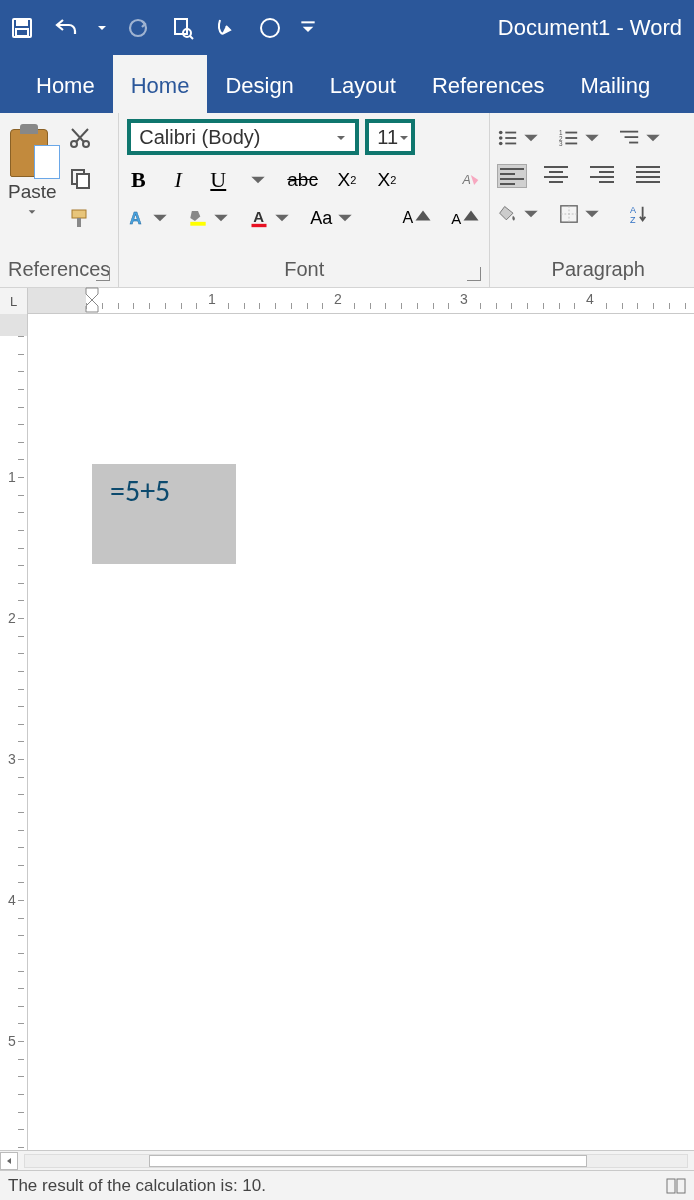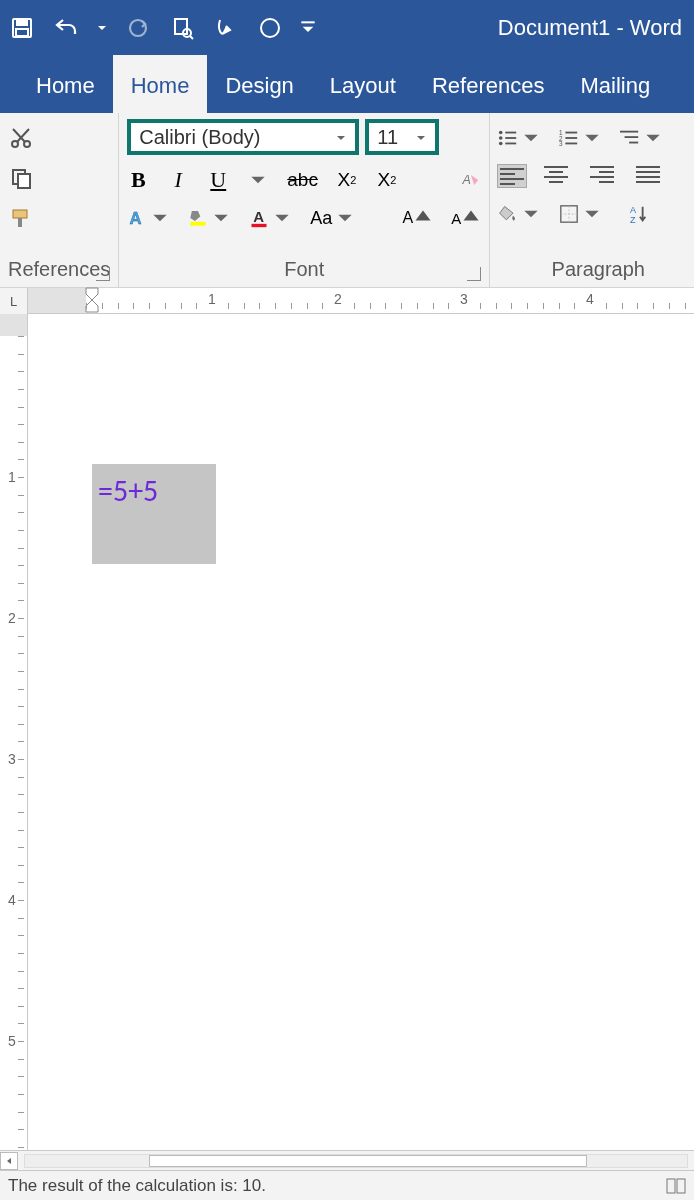--- a/index.html
+++ b/index.html
@@ -80,21 +80,21 @@
 .paste-board { width: 38px; height: 48px; background: #c28a3d; border-radius: 4px 4px 2px 2px; position: absolute; top: 6px; left: 0; border: 1px solid #8a6126; }
 .paste-clip { width: 18px; height: 10px; background: #888; border-radius: 3px 3px 0 0; position: absolute; top: 1px; left: 10px; }
 .paste-sheet { width: 26px; height: 34px; background: #fff; border: 1px solid #6aa7e8; position: absolute; right: -6px; bottom: -2px; }
 .paste-label { font-size: 19px; color: #444; }
 .mini-col { display: flex; flex-direction: column; gap: 14px; padding-top: 6px; }
 .mini-btn { width: 26px; height: 26px; display: flex; align-items: center; justify-content: center; cursor: pointer; }
 .font-body { display: flex; flex-direction: column; gap: 12px; width: 354px; }
 .font-row1 { display: flex; gap: 6px; }
 .font-select { display: flex; align-items: center; background: #fff; border: 4px solid #0f766e; height: 36px; padding: 0 8px; font-size: 20px; color: #333; }
 .font-name { width: 232px; }
-.font-size { width: 74px; }
+.font-size { width: 50px; }
 .caret { margin-left: auto; }
 .caret svg { width: 12px; height: 12px; }
 .font-row2, .font-row3 { display: flex; align-items: center; gap: 18px; }
 .rb-btn { display: flex; align-items: center; justify-content: center; cursor: pointer; min-width: 22px; height: 26px; }
 .rb-btn.small-caret { gap: 3px; }
 .rb-btn svg { width: 20px; height: 20px; }
 .bold { font-weight: 800; font-size: 22px; font-family: Georgia, serif; }
 .italic { font-style: italic; font-size: 22px; font-family: Georgia, serif; }
 .para-body { display: flex; flex-direction: column; gap: 14px; width: 200px; padding-top: 6px; }
 .para-row { display: flex; align-items: center; gap: 18px; }
@@ -120,27 +120,27 @@
 .doc-area { flex: 1; display: flex; background: #fff; overflow: hidden; }
 .ruler-v { width: 28px; background: #fff; border-right: 1px solid #c9c9c9; position: relative; }
 .rv-gray { position: absolute; left: 0; right: 0; top: 0; height: 22px; background: #e2e2e2; }
 .rv-tick { position: absolute; left: 18px; width: 6px; height: 1px; background: #999; }
 .rv-num { position: absolute; left: 8px; transform: translateY(-50%) rotate(0deg); font-size: 14px; color: #666; }
 .page { flex: 1; position: relative; background: #fff; }
 .formula-box {
   position: absolute;
   left: 64px;
   top: 150px;
-  width: 124px;
+  width: 144px;
   height: 100px;
   background: #c5c5c5;
-  padding: 8px 6px;
+  padding: 8px 18px;
   font-size: 30px;
   font-family: Calibri, sans-serif;
-  color: #6d28d9;
+  color: #0c4a6e;
 }
 .hscroll { height: 20px; background: #f3f3f3; border-top: 1px solid #c9c9c9; display: flex; align-items: center; }
 .hs-btn { width: 18px; height: 18px; display: flex; align-items: center; justify-content: center; border: 1px solid #bbb; background: #fff; }
 .hs-track { flex: 1; height: 14px; background: #eee; margin: 0 6px; border: 1px solid #ddd; position: relative; }
 .hs-thumb { position: absolute; left: 124px; top: 0; bottom: 0; width: 438px; background: #fff; border: 1px solid #bbb; }
 .statusbar {
   height: 30px;
   background: #f3f3f3;
   border-top: 1px solid #c9c9c9;
   display: flex;
@@ -215,20 +215,31 @@
   <div class="tab">Design</div>
   <div class="tab">Layout</div>
   <div class="tab">References</div>
   <div class="tab">Mailing</div>
 </div>
 
 <div class="ribbon">
 
   <div class="group" style="width:132px">
     <div class="clipboard-body">
+      <div class="paste-btn">
+        <div class="paste-icon">
+          <div class="paste-board"></div>
+            <div class="paste-clip"></div>
+            <div class="paste-sheet"></div>
+        </div>
+        <div class="paste-label">Paste</div>
+        <svg viewBox="0 0 12 12" width="10" height="10">
+            <path d="M2 4 L6 8 L10 4" fill="#666"></path>
+          </svg>
+      </div>
       <div class="mini-col">
         <div class="mini-btn">
           <svg viewBox="0 0 24 24" width="24" height="24" stroke="#555" stroke-width="2" fill="none">
               <circle cx="6" cy="18" r="3"></circle>
               <circle cx="18" cy="18" r="3"></circle>
               <path d="M8 16 L20 3 M16 16 L4 3"></path>
             </svg>
         </div>
         <div class="mini-btn">
           <svg viewBox="0 0 24 24" width="24" height="24" stroke="#555" stroke-width="2" fill="none">

